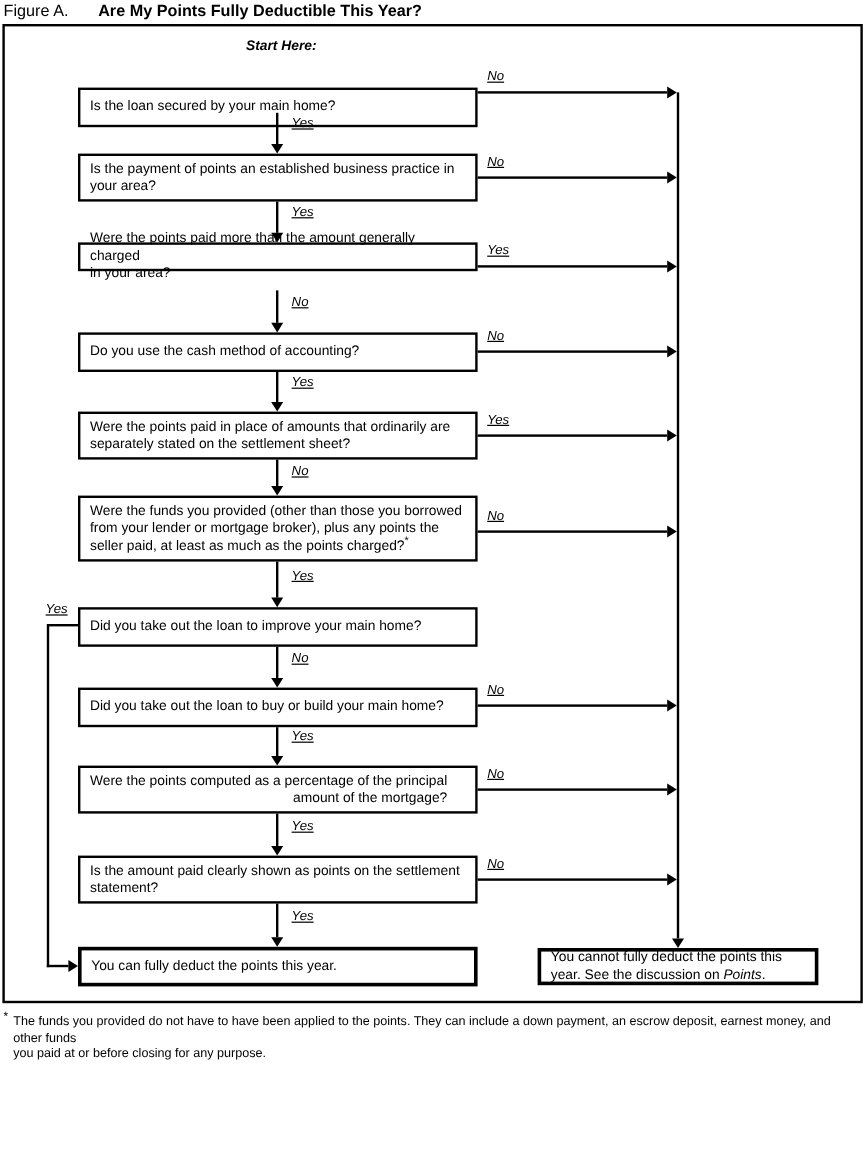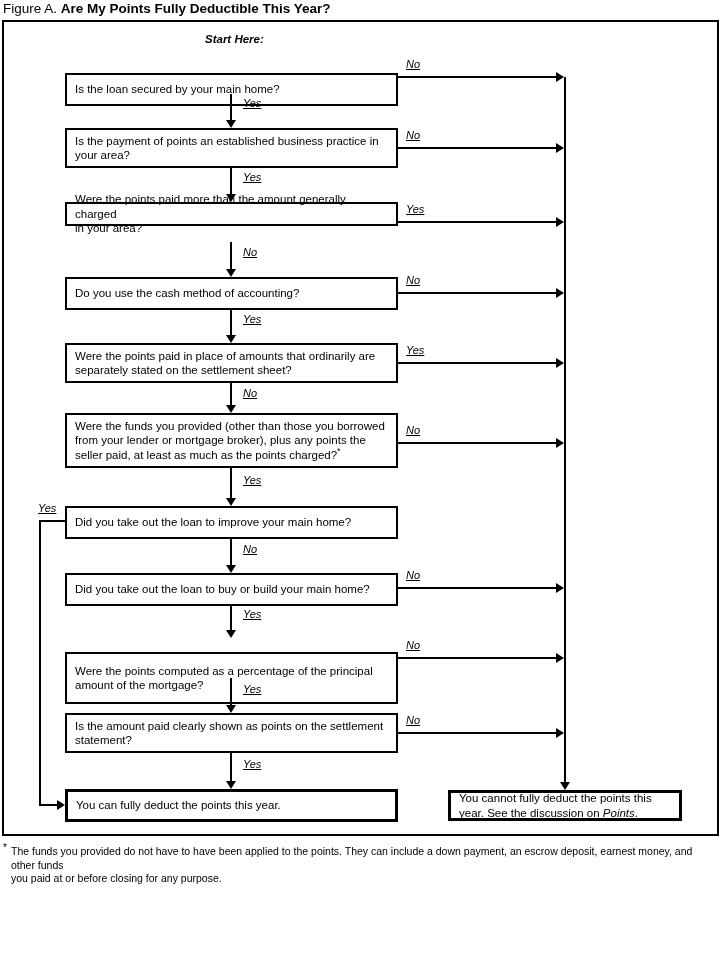--- a/index.html
+++ b/index.html
@@ -2,21 +2,21 @@
 <html><head>
 <meta charset="utf-8">
 <style>
   html,body { margin:0; padding:0; background:#fff; }
   .page {
     position:relative; width:721px; height:963px; background:#ffffff;
     font-family:"Liberation Sans", sans-serif; color:#000; overflow:hidden;
   }
   .title { position:absolute; left:3px; top:1px; font-size:13.5px; white-space:nowrap; }
   .title .plain { font-weight:normal; }
-  .title .bold  { font-weight:bold; margin-left:0; }
+  .title .bold  { font-weight:bold; margin-left:21px; }
   .outer {
     position:absolute; left:2px; top:20px; width:713px; height:812px;
     border:2px solid #000;
   }
   .start-label {
     position:absolute; left:205px; top:33px;
     font-weight:bold; font-style:italic; font-size:11.5px;
   }
   .qbox {
     position:absolute; left:65px; width:333px; box-sizing:border-box;
@@ -69,21 +69,21 @@
   <div class="qbox" style="top:277px; height:33px;"><span>Do you use the cash method of accounting?</span></div>
   <div class="qbox" style="top:343px; height:40px;"><span>Were the points paid in place of amounts that ordinarily are
 separately stated on the settlement sheet?</span></div>
   <div class="qbox" style="top:413px; height:55px;">
     <span><span>Were the funds you provided (other than those you borrowed
 from your lender or mortgage broker), plus any points the
 seller paid, at least as much as the points charged?</span><span class="sup">*</span></span>
   </div>
   <div class="qbox" style="top:506px; height:33px;"><span>Did you take out the loan to improve your main home?</span></div>
   <div class="qbox" style="top:573px; height:33px;"><span>Did you take out the loan to buy or build your main home?</span></div>
-  <div class="qbox" style="top:652px; height:52px;"><span>Were the points computed as a percentage of the principal
+  <div class="qbox" style="top:638px; height:40px;text-align:right;"><span>Were the points computed as a percentage of the principal
 amount of the mortgage?</span></div>
   <div class="qbox" style="top:713px; height:40px;"><span>Is the amount paid clearly shown as points on the settlement
 statement?</span></div>
 
   <div class="qbox term" style="top:789px; height:33px;"><span>You can fully deduct the points this year.</span></div>
   <div class="qbox term" style="left:448px; top:790px; width:234px; height:31px;">
     <span><span>You cannot fully deduct the points this
 year. See the discussion on </span><span class="it">Points</span><span>.</span></span>
   </div>
 

